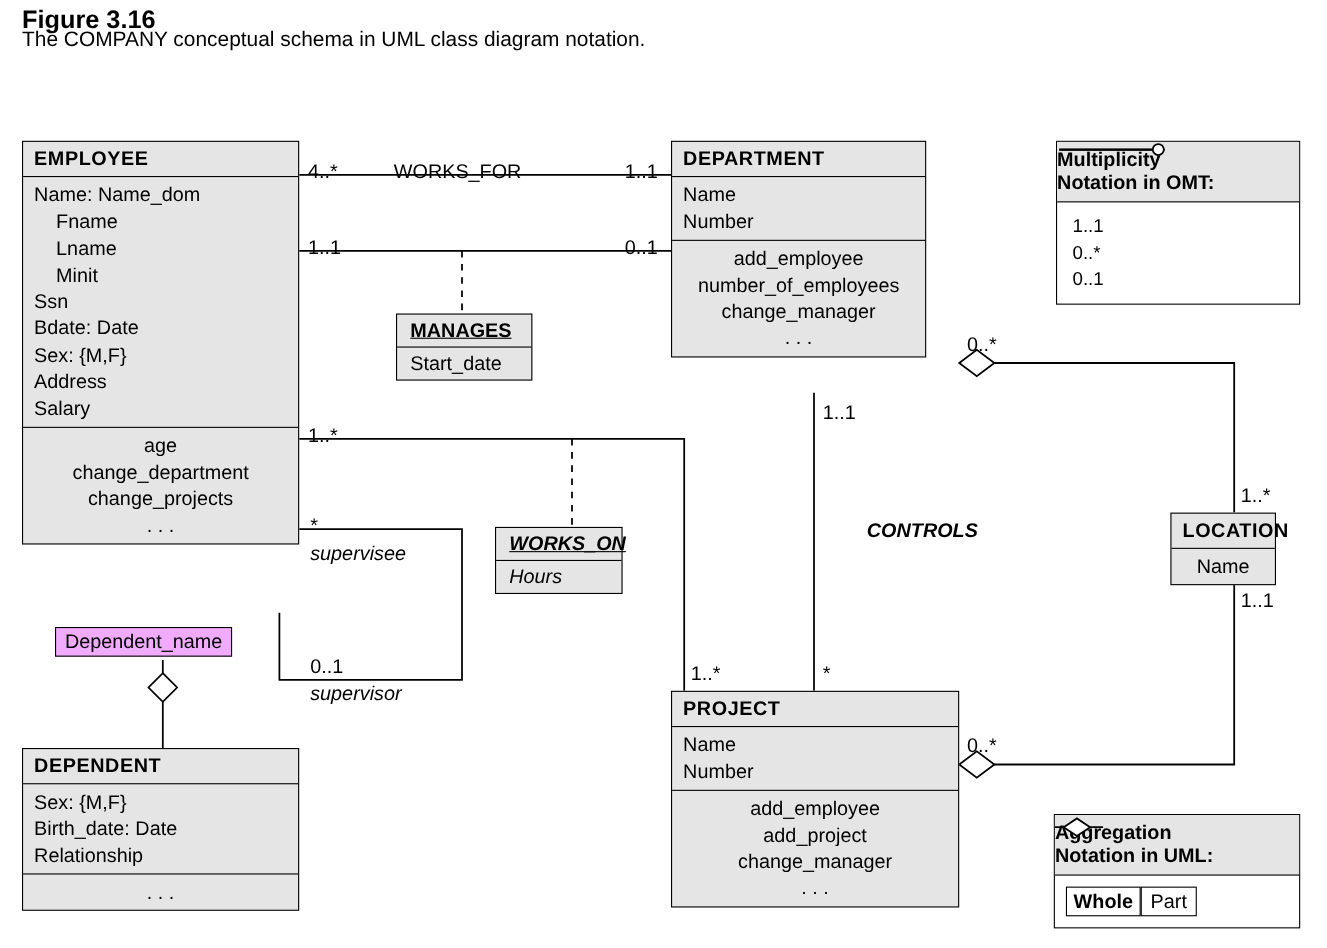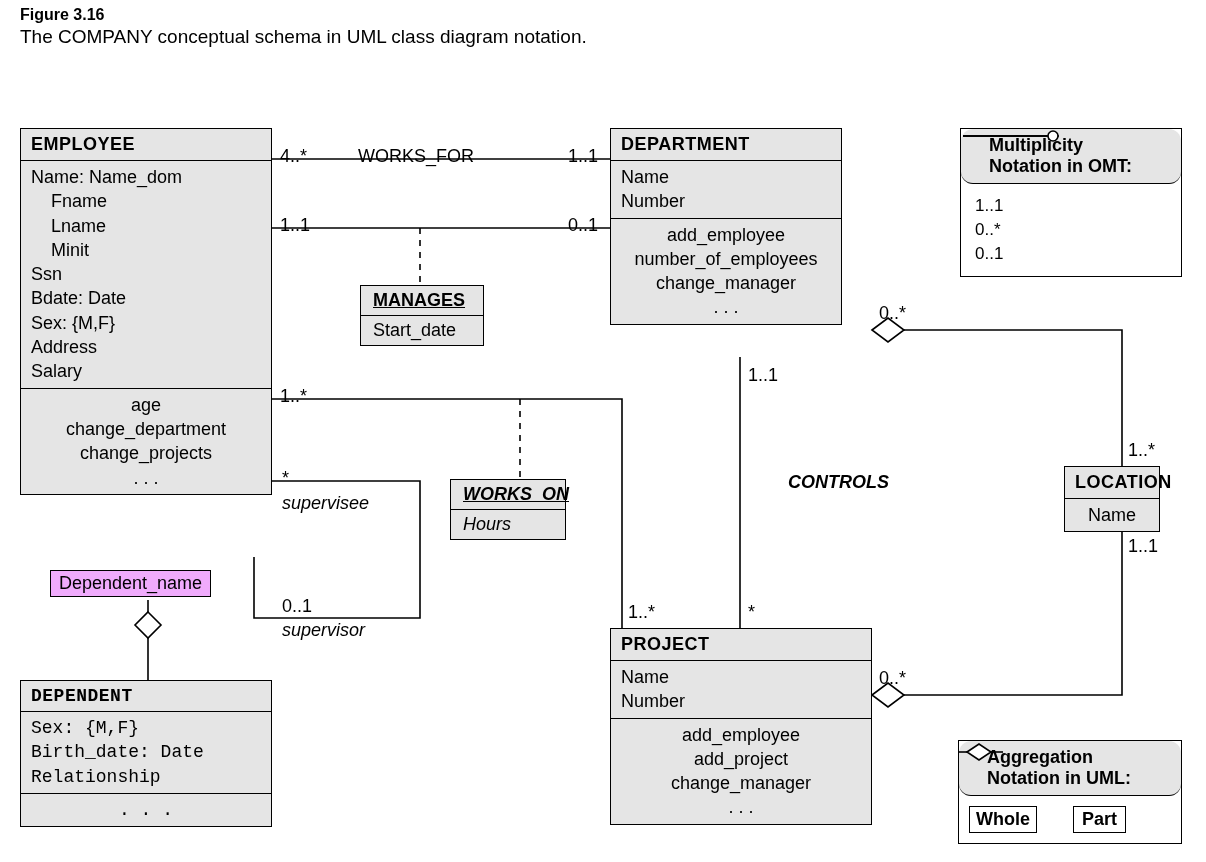--- a/index.html
+++ b/index.html
@@ -1,29 +1,29 @@
 <!DOCTYPE html>
 <html><head>
 <meta charset="utf-8">
 <style>
   html,body{margin:0;padding:0;background:#fff;font-family:Arial,Helvetica,sans-serif;color:#000;}
   .canvas{position:relative;width:1206px;height:862px;font-size:18px;}
   .figtitle{position:absolute;left:20px;top:4px;}
-  .figtitle b{font-weight:bold;font-size:16px;}
+  .figtitle b{font-weight:bold;font-size:23px;}
   .figcap{position:absolute;left:20px;top:26px;font-size:19px;}
   .classbox{position:absolute;border:1.6px solid #000;background:#e5e5e5;box-sizing:border-box;}
   .classbox .section{border-bottom:1.6px solid #000;padding:4px 10px;line-height:1.35;}
   .classbox .section:last-child{border-bottom:none;text-align:center;}
   .classbox .title{font-weight:bold;padding:5px 10px;border-bottom:1.6px solid #000;letter-spacing:0.5px;}
   .assocbox{position:absolute;border:1.6px solid #000;background:#e5e5e5;box-sizing:border-box;}
   .assocbox .atitle{font-weight:bold;padding:4px 12px;border-bottom:1.6px solid #000;text-decoration:underline;}
   .assocbox .abody{padding:4px 12px;}
   .qualifier{position:absolute;border:1.6px solid #000;background:#f0abfc;padding:2px 8px;box-sizing:border-box;}
   .legend{position:absolute;border:1.6px solid #000;background:#fff;box-sizing:border-box;}
-  .legend .lhead{background:#e5e5e5;font-weight:bold;padding:6px 28px;border-bottom:1.6px solid #000;border-radius:12px;}
+  .legend .lhead{background:#e5e5e5;font-weight:bold;padding:6px 0;border-bottom:1.6px solid #000;}
   .legend .lbody{padding:8px 14px;}
   .label{position:absolute;white-space:nowrap;}
   .ital{font-style:italic;}
   .bold{font-weight:bold;}
   svg{position:absolute;left:0;top:0;}
   .diamond{stroke:#000;stroke-width:1.6;fill:#fff;}
   .line{stroke:#000;stroke-width:1.6;fill:none;}
   .dash{stroke:#000;stroke-width:1.6;fill:none;stroke-dasharray:6 6;}
   .mini{font-size:17px;}
 </style>
@@ -78,21 +78,21 @@
     <div class="section">
       <div>age</div>
       <div>change_department</div>
       <div>change_projects</div>
       <div>. . .</div>
     </div>
   </div>
 
   <div class="qualifier" style="left:50px;top:570px;">Dependent_name</div>
 
-  <div class="classbox" style="left:20px;top:680px;width:252px;font-family:Liberation Mono, monospace;">
+  <div class="classbox" style="left:20px;top:680px;width:252px;">
     <div class="title">DEPENDENT</div>
     <div class="section">
       <div>Sex: {M,F}</div>
       <div>Birth_date: Date</div>
       <div>Relationship</div>
     </div>
     <div class="section">
       <div>. . .</div>
     </div>
   </div>
@@ -199,17 +199,17 @@
       <div>Aggregation</div>
       <div>Notation in UML:</div>
     </div>
     <div class="lbody" style="display:flex;align-items:center;gap:0;padding:10px 10px;">
       <span style="border:1.6px solid #000;padding:2px 6px;font-weight:bold;">Whole</span>
       <svg width="44" height="22">
         <line class="line" x1="0" y1="11" x2="8" y2="11"></line>
         <polygon class="diamond" points="8,11 20,3 32,11 20,19"></polygon>
         <line class="line" x1="32" y1="11" x2="44" y2="11"></line>
       </svg>
-      <span style="border:1.6px solid #000;padding:2px 8px;font-weight:bold;margin-left:36px;">Part</span>
+      <span style="border:1.6px solid #000;padding:2px 8px;font-weight:normal;">Part</span>
     </div>
   </div>
 
 </div>
 
 </body></html>

